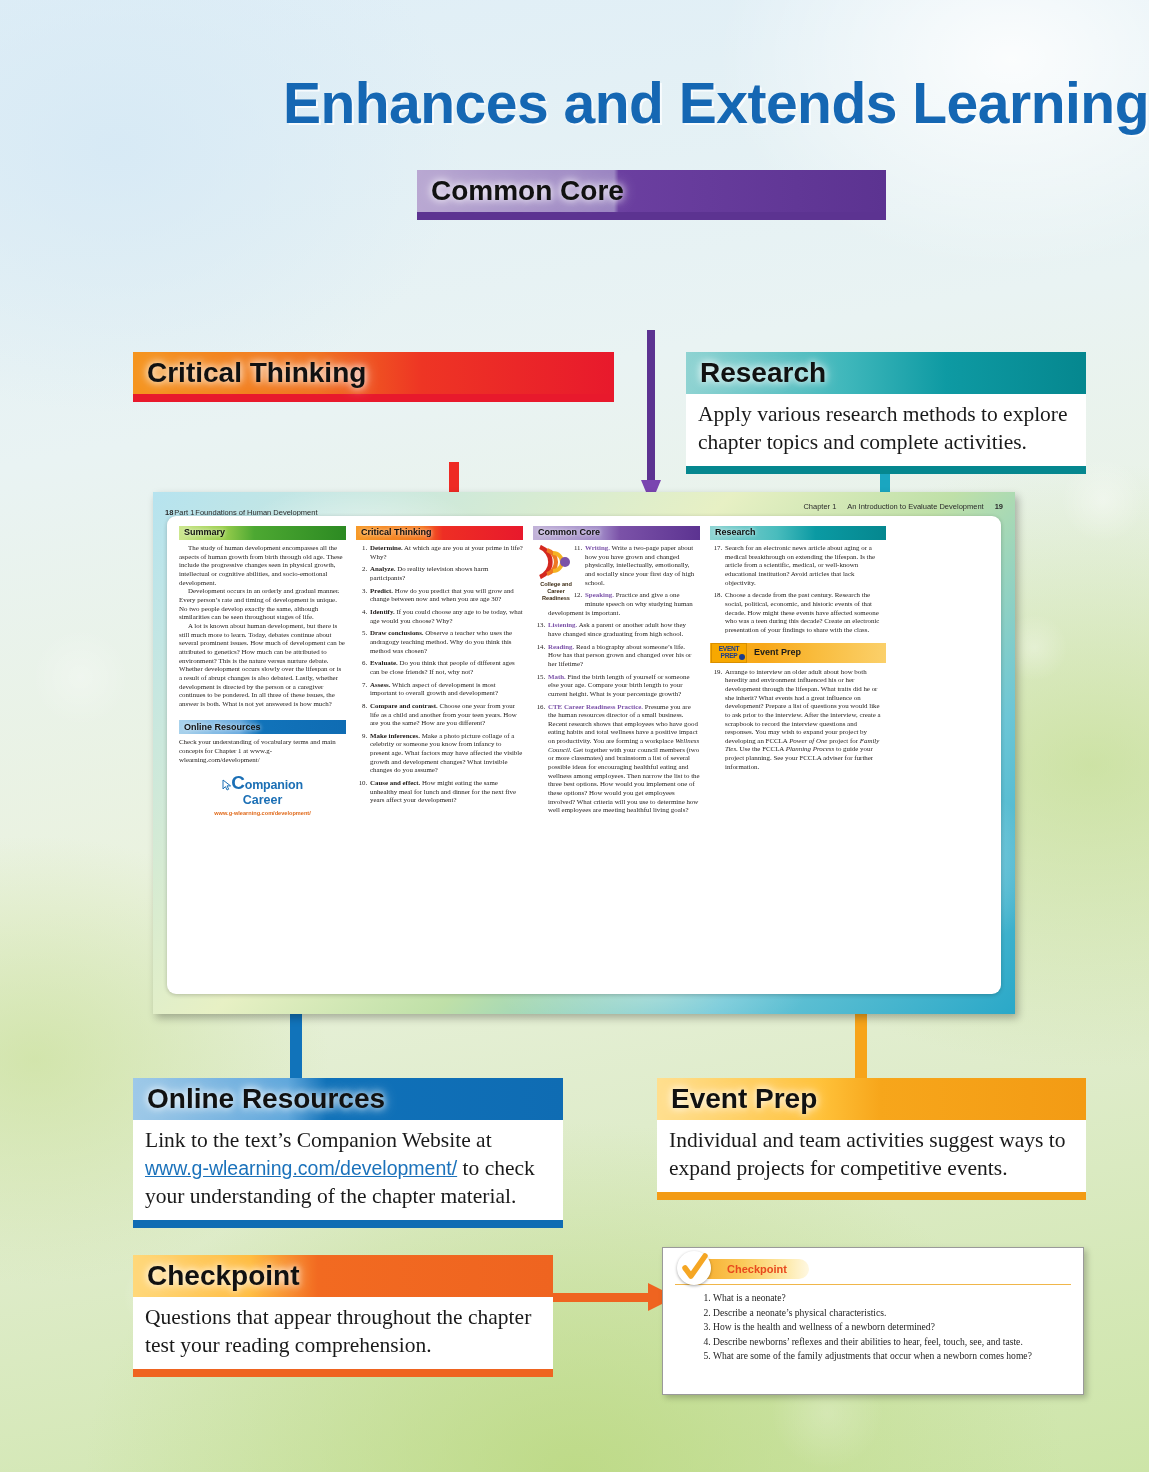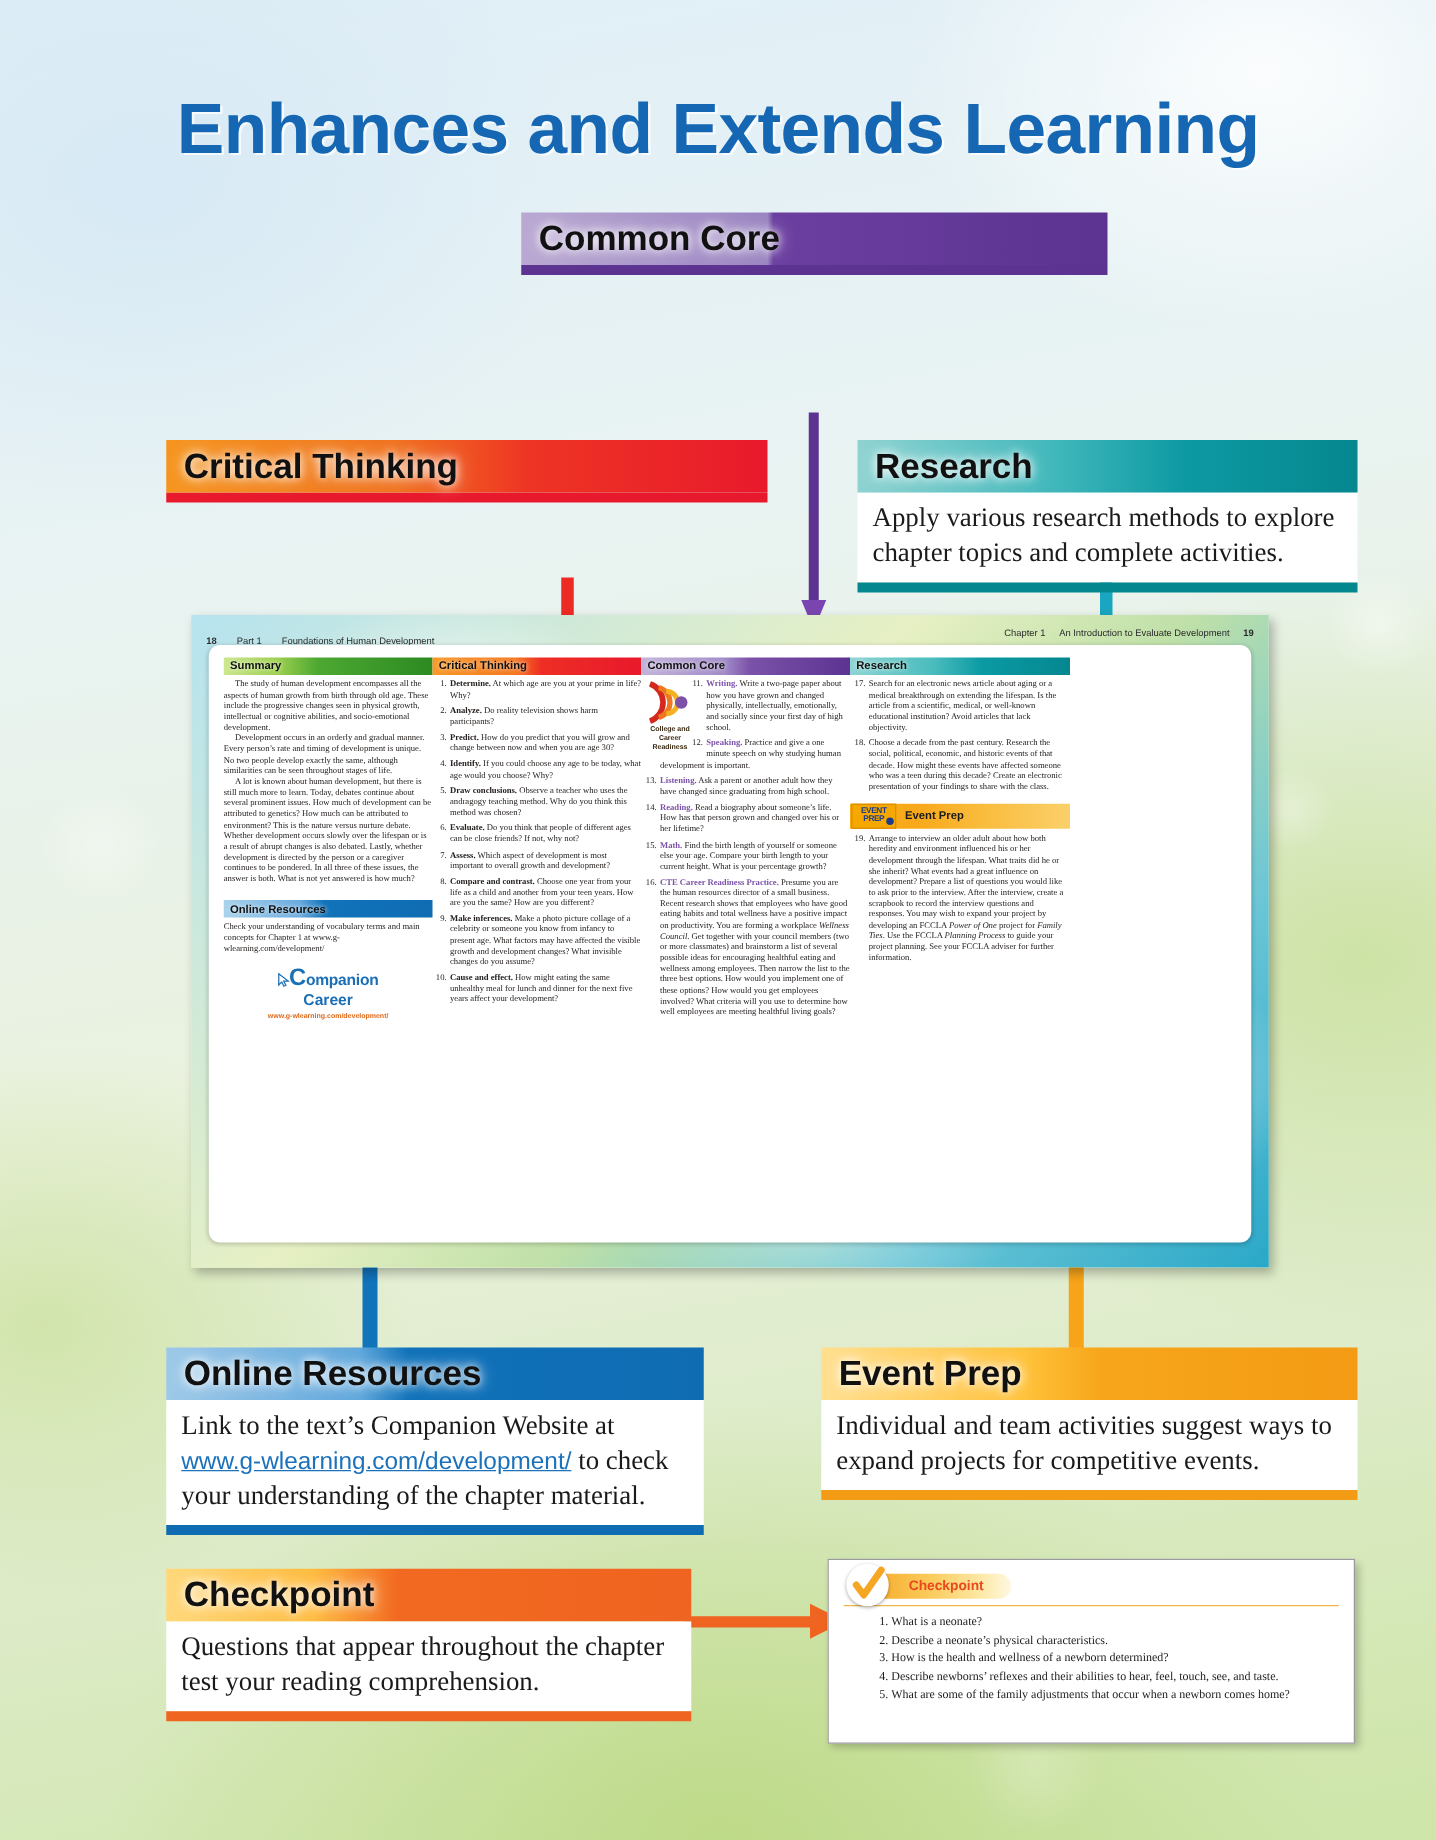--- a/index.html
+++ b/index.html
@@ -21,21 +21,21 @@
       radial-gradient(circle 60px at 96% 34%, rgba(255,255,255,.38), rgba(255,255,255,0) 70%),
       radial-gradient(circle 48px at 90% 44%, rgba(255,255,255,.30), rgba(255,255,255,0) 70%),
       radial-gradient(circle 70px at 7% 46%, rgba(255,255,255,.28), rgba(255,255,255,0) 70%),
       radial-gradient(circle 54px at 14% 88%, rgba(255,255,255,.33), rgba(255,255,255,0) 70%),
       radial-gradient(circle 80px at 72% 96%, rgba(255,255,255,.22), rgba(255,255,255,0) 70%),
       radial-gradient(circle 40px at 40% 62%, rgba(255,255,255,.22), rgba(255,255,255,0) 70%);
   }
 
   
   .page-title{
-    position:absolute;left:0;right:0;top:70px;text-align:center;
+    position:absolute;left:0;right:0;top:70px;text-align:right;
     font-family:"Liberation Sans", sans-serif;
     font-weight:bold;font-size:57px;letter-spacing:-0.5px;
     color:#1567b3;
     text-shadow:2px 2px 0 rgba(255,255,255,.75);
   }
 
   
   .callout{position:absolute;}
   .callout .hdr{
     position:relative;height:42px;display:flex;align-items:center;
@@ -96,31 +96,31 @@
       radial-gradient(ellipse 180px 90px at 24% 10%, rgba(255,255,255,.55), rgba(255,255,255,0) 70%),
       radial-gradient(ellipse 140px 120px at 92% 72%, rgba(255,255,255,.35), rgba(255,255,255,0) 70%),
       radial-gradient(ellipse 220px 70px at 58% 96%, rgba(255,255,255,.30), rgba(255,255,255,0) 70%);
     pointer-events:none;
   }
   #pagehdr{
     position:absolute;left:12px;right:12px;top:6px;height:16px;
     font-family:"Liberation Sans", sans-serif;font-size:7.5px;color:#2b2b2b;
     display:flex;align-items:center;
   }
-  #pagehdr .left{display:flex;gap:16px;align-items:flex-start;margin-top:12px;}
+  #pagehdr .left{display:flex;gap:1px;align-items:flex-start;margin-top:12px;}
   #pagehdr .right{margin-left:auto;display:flex;gap:11px;align-items:baseline;}
   #pagehdr .pn{font-weight:bold;}
   #pagehdr .pt{font-weight:normal;}
 
   #paper{
     position:absolute;left:14px;top:24px;width:834px;height:478px;
     background:#fff;border-radius:9px;
     box-shadow:0 1px 4px rgba(0,0,0,.22);
     padding:10px 12px;box-sizing:border-box;
-    display:flex;
+    display:flex;gap:10px;
   }
   .col{width:167px;font-size:6.9px;line-height:1.255;color:#25211f;}
   .colwide{width:176px;}
   .secthdr{
     height:14px;display:flex;align-items:center;margin-bottom:4px;position:relative;
   }
   .secthdr span{
     font-family:"Liberation Sans",sans-serif;font-weight:bold;font-size:9px;color:#111;
     padding:0 5px;z-index:2;white-space:nowrap;
     text-shadow:0 0 4px rgba(255,255,255,.95);

